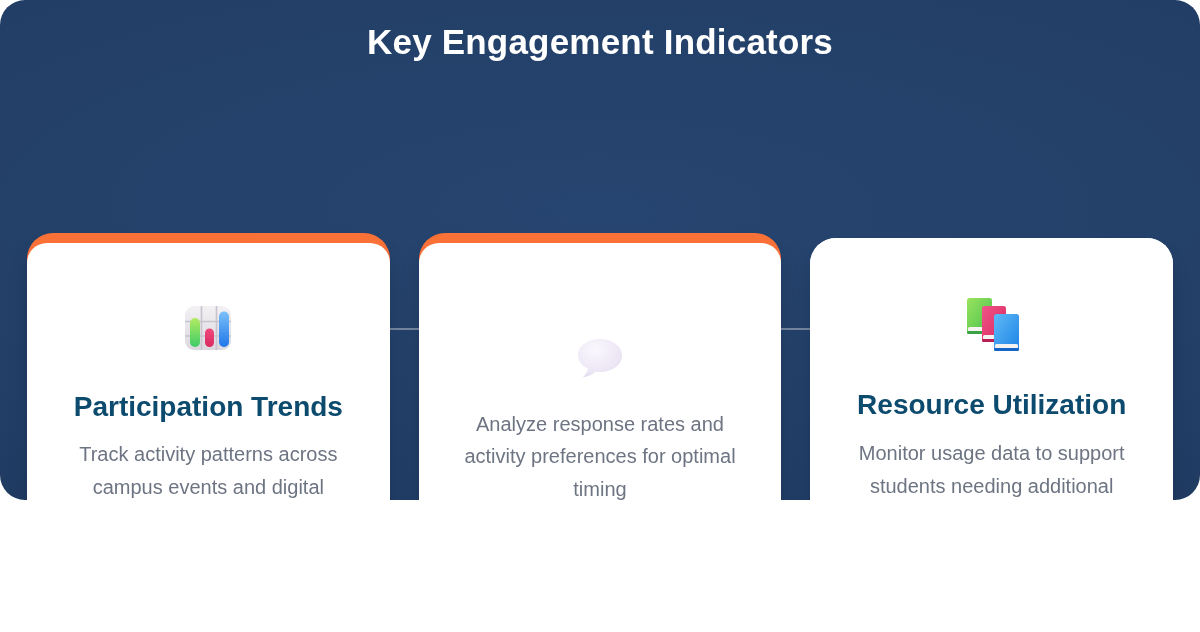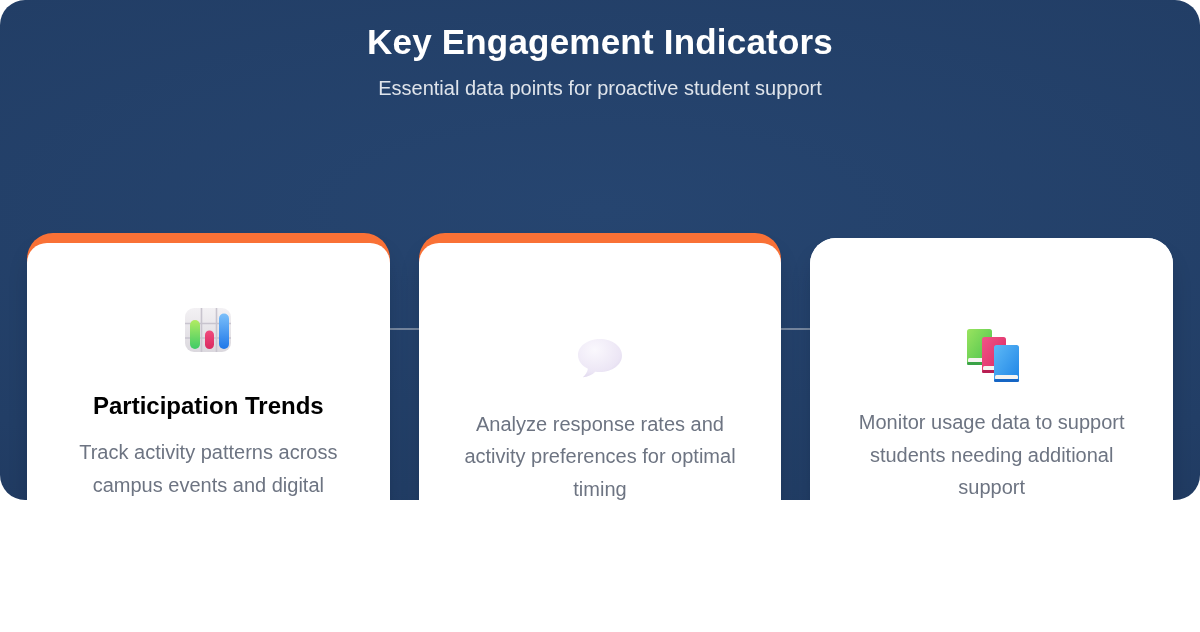--- a/index.html
+++ b/index.html
@@ -88,42 +88,41 @@
     border-radius: 26px;
   }
   .card-icon {
     height: 58px;
     display: flex;
     align-items: center;
     justify-content: center;
     margin-bottom: 21px;
   }
   .card-title {
-    font-size: 24px;
+    font-size: 28px;
     font-weight: 700;
-    color: #000000;
+    color: #0c4a6e;
     line-height: 1.2;
     margin-bottom: 15px;
     margin-top: 13px;
   }
   .card-description {
     font-size: 20px;
     line-height: 1.63;
     color: #6d7482;
     max-width: 312px;
   }
 </style>
 </head>
 <body>
 
 <div class="page">
 
   <div class="header">
     <h1 class="page-title">Key Engagement Indicators</h1>
-    <p class="page-subtitle">Essential data points for proactive student support</p>
   </div>
 
   <div class="connector-line"></div>
 
   <div class="cards-row">
 
     <div class="card accent">
       <div class="card-inner">
         <div class="card-icon">
           <svg width="56" height="56" viewBox="0 0 56 56" aria-hidden="true">
@@ -206,18 +205,19 @@
               <rect x="21" y="43" width="24" height="3" rx="1.5" fill="#b81e52"></rect>
             </g>
 
             <g>
               <rect x="33" y="18" width="25" height="37" rx="2.5" fill="url(#gBk3)"></rect>
               <rect x="34" y="48" width="23" height="4.5" rx="1.5" fill="#f5f3f1"></rect>
               <rect x="33" y="52" width="25" height="3" rx="1.5" fill="#1565c4"></rect>
             </g>
           </svg>
         </div>
+        <h2 class="card-title">Resource Utilization</h2>
         <p class="card-description">Monitor usage data to support students needing additional support</p>
       </div>
     </div>
 
   </div>
 </div>
 
 </body></html>

